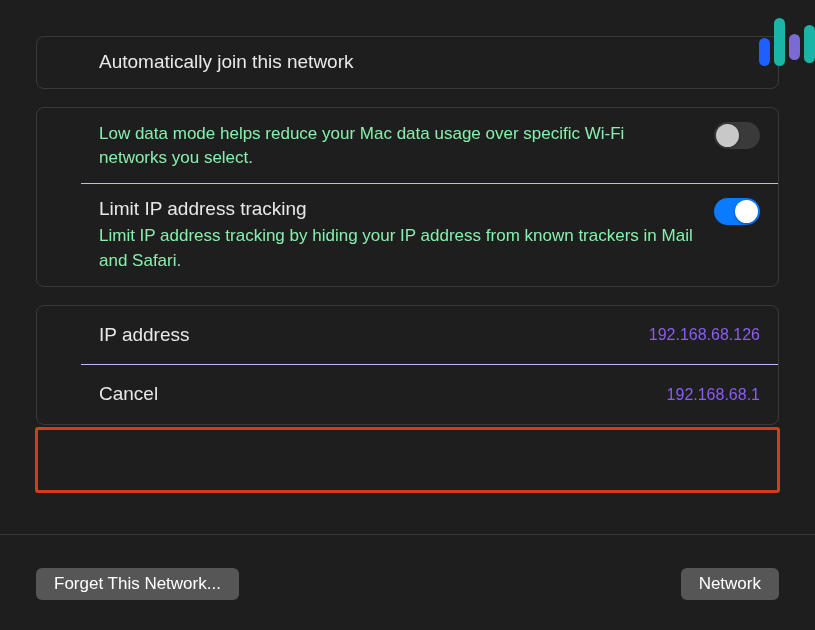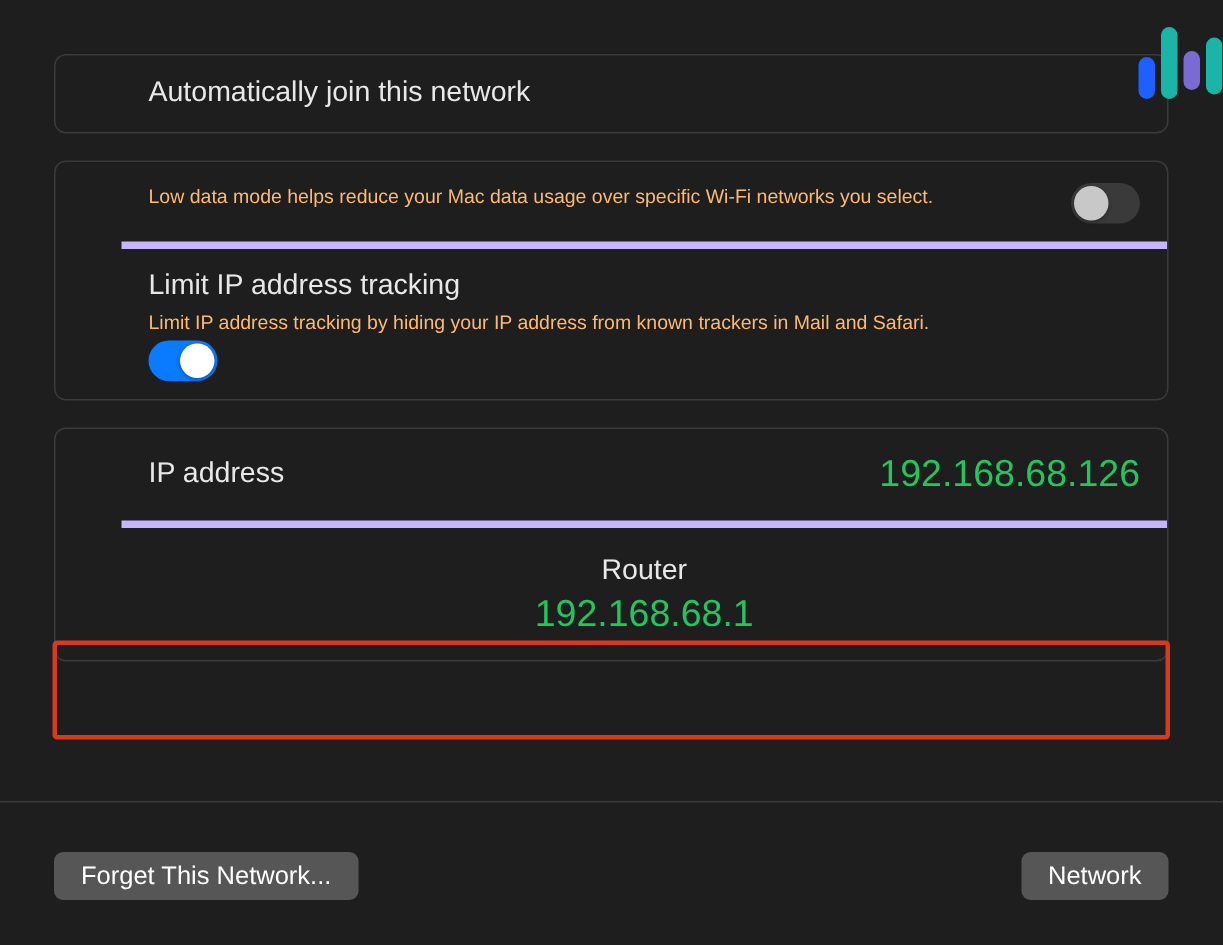--- a/index.html
+++ b/index.html
@@ -39,43 +39,42 @@
     .row {
       padding: 12px 18px;
       display: flex;
       justify-content: space-between;
       align-items: flex-start;
     }
     .row.single-line {
       align-items: center;
     }
     .row-divider {
-      border-top: 5px solid #c4b5fd;
-      flex-direction: column;
+      border-top: 1px solid #c4b5fd;
     }
     .row-content {
       flex: 1;
       padding-right: 20px;
     }
     .row-title {
       font-size: 19px;
       color: #e8e8e8;
       font-weight: 400;
       line-height: 1.4;
     }
     .row-desc {
-      font-size: 13px;
-      color: #fdba74;
+      font-size: 17px;
+      color: #86efac;
       font-weight: 400;
       line-height: 1.45;
       margin-top: 2px;
     }
     .row-value {
-      font-size: 25px;
-      color: #22c55e;
+      font-size: 16px;
+      color: #8b5cf6;
       font-weight: 400;
     }
     .toggle {
       width: 46px;
       height: 27px;
       border-radius: 14px;
       position: relative;
       flex-shrink: 0;
       margin-top: 2px;
     }
@@ -186,21 +185,21 @@
     </div>
   </div>
 </div>
 
 <div class="section">
   <div class="row single-line" style="padding-top:16px;padding-bottom:16px;gap:24px;">
     <span class="row-title">IP address</span>
     <span class="row-value">192.168.68.126</span>
   </div>
   <div class="row single-line row-divider" style="padding-top:16px;padding-bottom:16px;">
-    <span class="row-title">Router</span>
+    <span class="row-title">Cancel</span>
     <span class="row-value">192.168.68.1</span>
   </div>
 </div>
 
 <div class="highlight-border"></div>
 
 <div class="footer-divider"></div>
 
 <div class="footer">
   <button class="btn btn-secondary">Forget This Network...</button>

